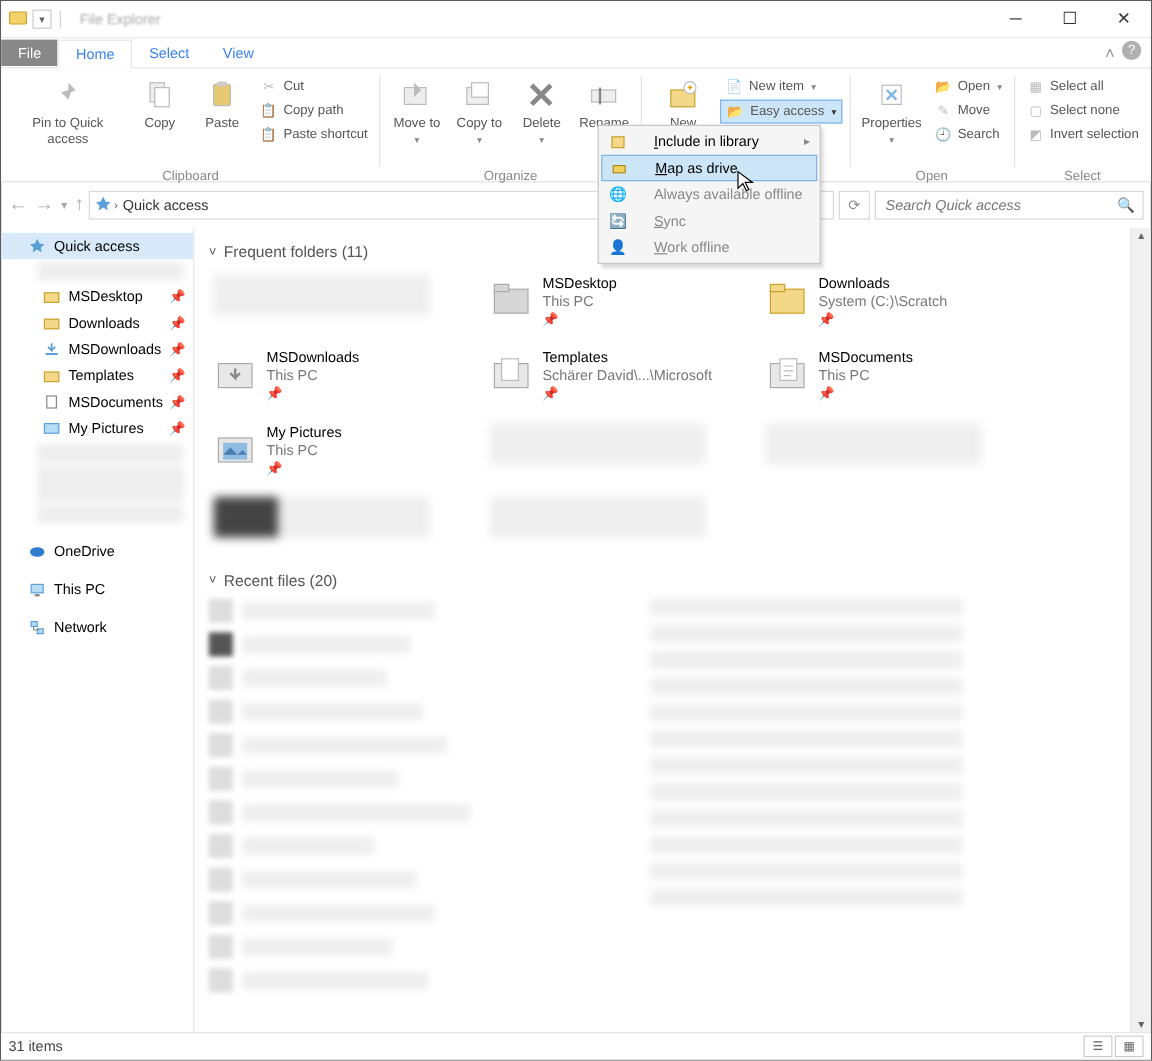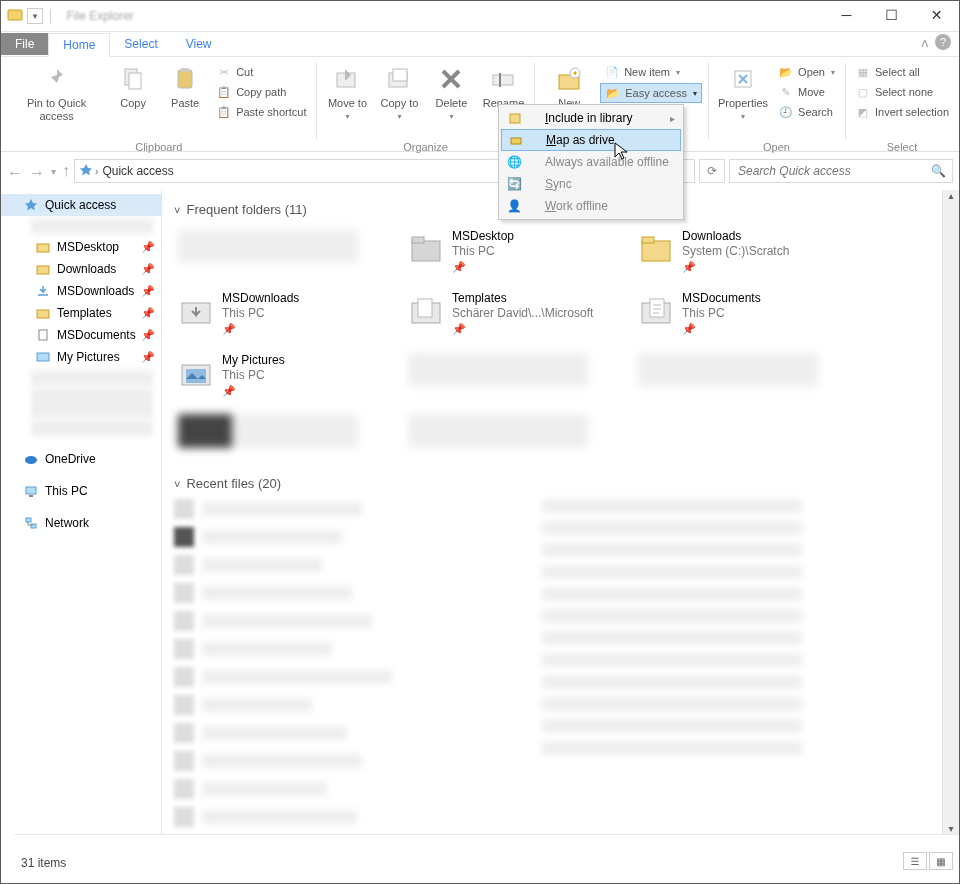--- a/index.html
+++ b/index.html
@@ -341,27 +341,26 @@
   }
   .recent-row .bar {
     height:14px; background:#eee;
     filter:blur(3px);
   }
   
   .statusbar {
     height: 22px;
     border-top: 1px solid #e5e5e5;
     display:flex;
-    align-items:flex-end;
+    align-items:center;
     justify-content:space-between;
-    padding:13px 6px;
+    padding:0 6px;
     font-size:12px;
     color:#444;
     background:#fff;
-    margin-left:14px;
   }
   .view-toggles {
     display:flex; gap:2px;
   }
   .vt {
     width:22px;height:16px;
     border:1px solid #ccc;
     display:flex;align-items:center;justify-content:center;
     font-size:10px;color:#666;
   }

